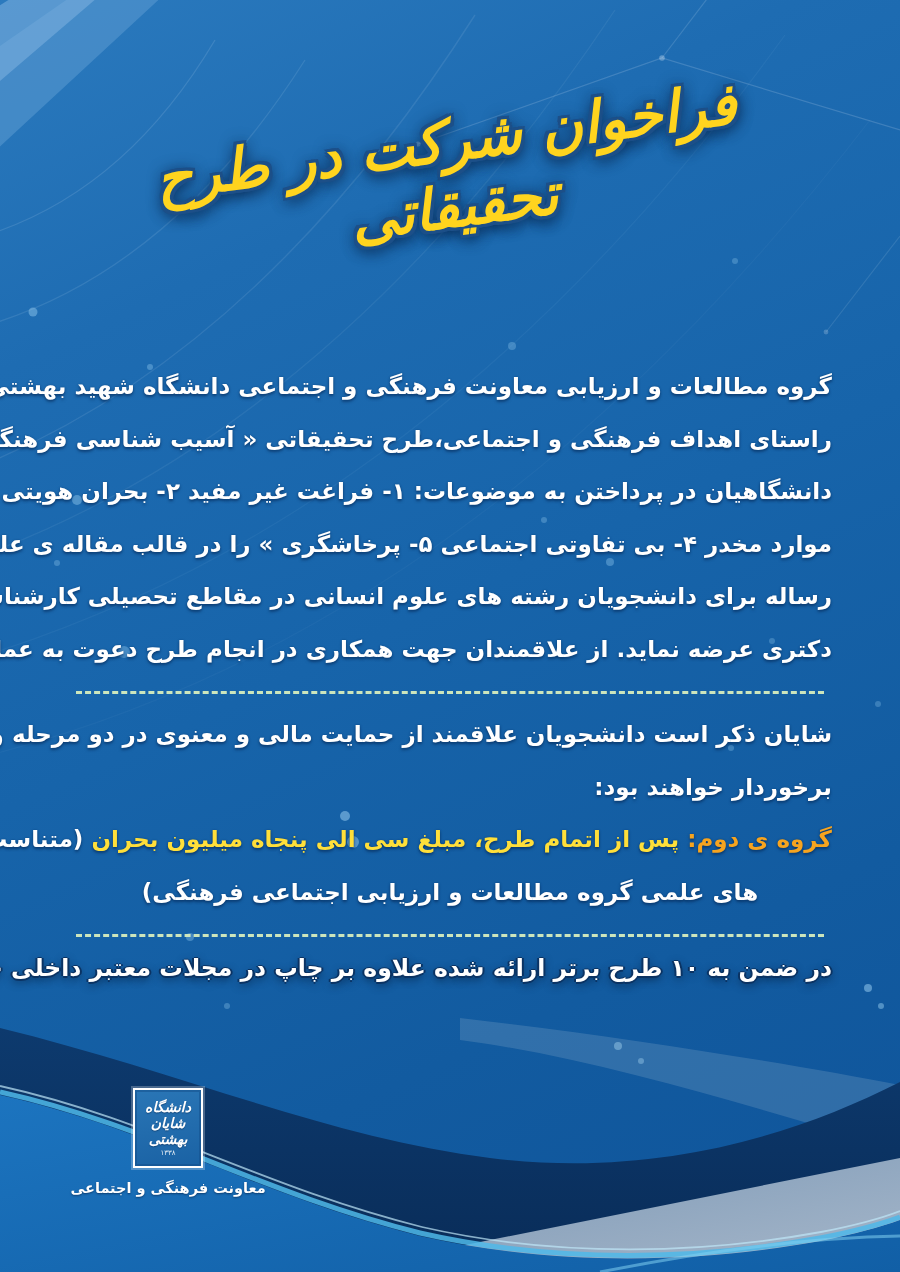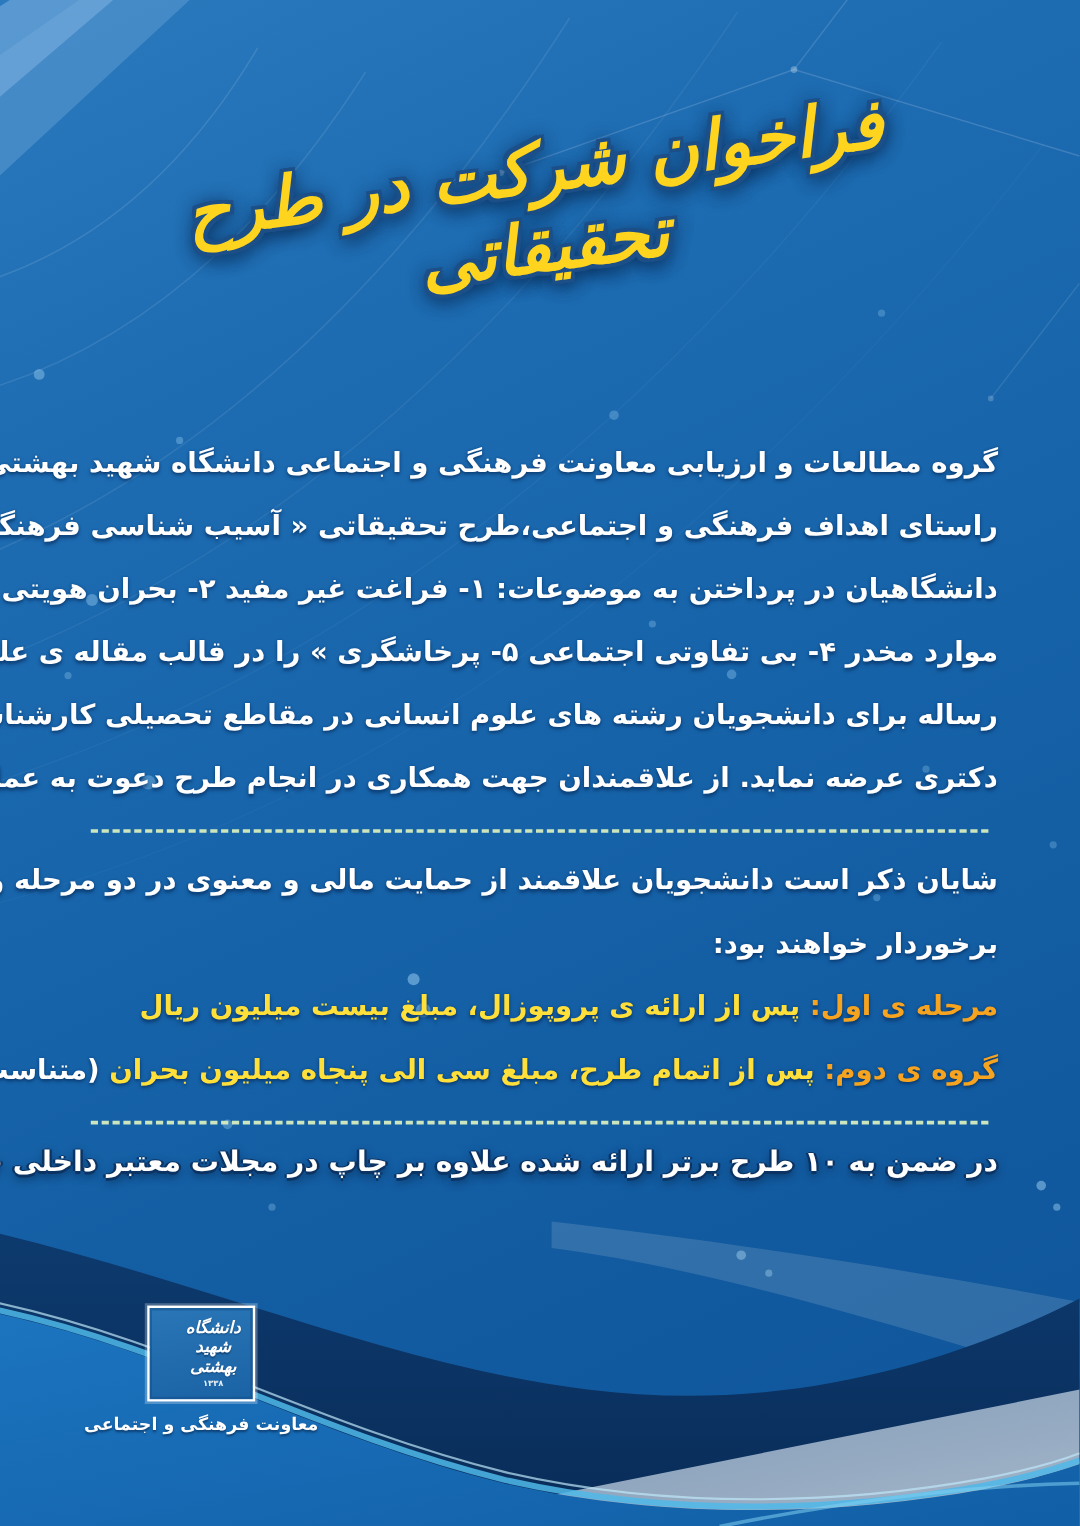--- a/index.html
+++ b/index.html
@@ -60,25 +60,25 @@
     text-shadow:0 2px 0 #0b3363, 0 -1px 0 #0b3363, 2px 0 0 #0b3363, -2px 0 0 #0b3363, 0 3px 8px rgba(5,30,62,.8);
     white-space:nowrap;
   }
 
   .logo-block{position:absolute;left:58px;top:1088px;width:220px;z-index:4;text-align:center;color:#fff;}
   .logo-square{
     width:66px;height:76px;margin:0 auto;
     border:2.5px solid #ffffff;
     box-shadow:0 0 0 2px rgba(255,255,255,.25), inset 0 0 0 2px rgba(20,80,140,.55);
     background:linear-gradient(170deg,#2a76b6,#1a62a4);
-    display:flex;flex-direction:column;align-items:center;justify-content:center;padding-left:20px;
+    display:flex;flex-direction:column;align-items:center;justify-content:center;
   }
   .logo-cal{font-size:14px;font-weight:bold;font-style:italic;line-height:16px;color:#fff;
     text-shadow:0 1px 1px rgba(10,50,95,.6);}
-  .logo-year{font-size:7px;letter-spacing:1px;margin-top:2px;color:#fff;opacity:.9;font-weight:bold;}
+  .logo-year{font-size:7px;letter-spacing:1px;margin-top:2px;color:#fff;opacity:.9;}
   .org-line{font-size:14.5px;font-weight:bold;line-height:25px;color:#fff;
     text-shadow:0 1px 2px rgba(8,40,80,.7);}
   .org-line.first{margin-top:8px;text-align:center;}
 </style>
 </head>
 <body>
 
 <div class="poster">
 
   <svg class="decor" viewBox="0 0 900 1272" xmlns="http://www.w3.org/2000/svg">
@@ -176,35 +176,33 @@
       <div class="line center">دکتری عرضه نماید. از علاقمندان جهت همکاری در انجام طرح دعوت به عمل می آید.</div>
     </div>
 
     <div class="divider"></div>
 
     <div>
       <div class="line">شایان ذکر است دانشجویان علاقمند از حمایت مالی و معنوی در دو مرحله و به شرح ذیل</div>
       <div class="line right">برخوردار خواهند بود:</div>
     </div>
 
-    <div class="line right">
-      <span class="stage-label">مرحله ی اول:</span><span class="stage-yellow"> پس از ارائه ی پروپوزال، مبلغ بیست میلیون ریال</span>
-    </div>
 
     <div class="line">
       <span class="stage-label">گروه ی دوم:</span><span class="stage-yellow"> پس از اتمام طرح، مبلغ سی الی پنجاه میلیون بحران </span><span class="stage-white">(متناسب با ارزیابی</span>
     </div>
+    <div class="line center">های علمی گروه مطالعات و ارزیابی اجتماعی فرهنگی)</div>
 
     <div class="divider"></div>
 
     <div class="award">در ضمن به ۱۰ طرح برتر ارائه شده علاوه بر چاپ در مجلات معتبر داخلی جوایز ارزنده ای نیز تعلق می گیرد.</div>
   </div>
 
   <div class="logo-block">
     <div class="logo-square">
       <div class="logo-cal">دانشگاه</div>
-      <div class="logo-cal">شهید بهشتی</div>
+      <div class="logo-cal">شایان بهشتی</div>
       <div class="logo-year">۱۳۳۸</div>
     </div>
     <div class="org-line first">معاونت فرهنگی و اجتماعی</div>
   </div>
 
 </div>
 
 </body></html>

